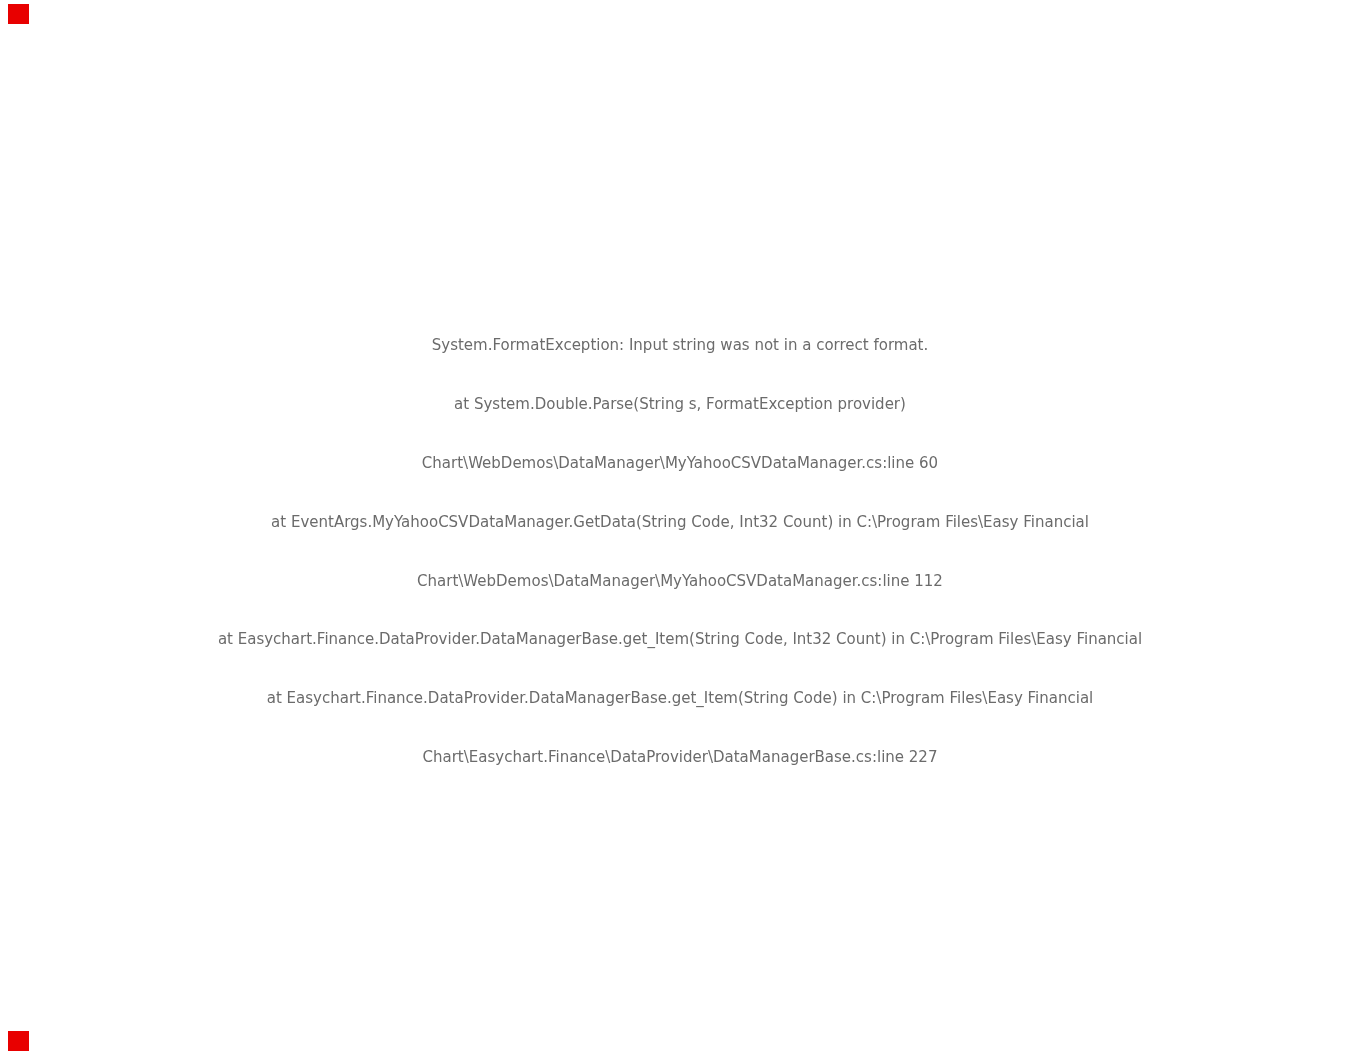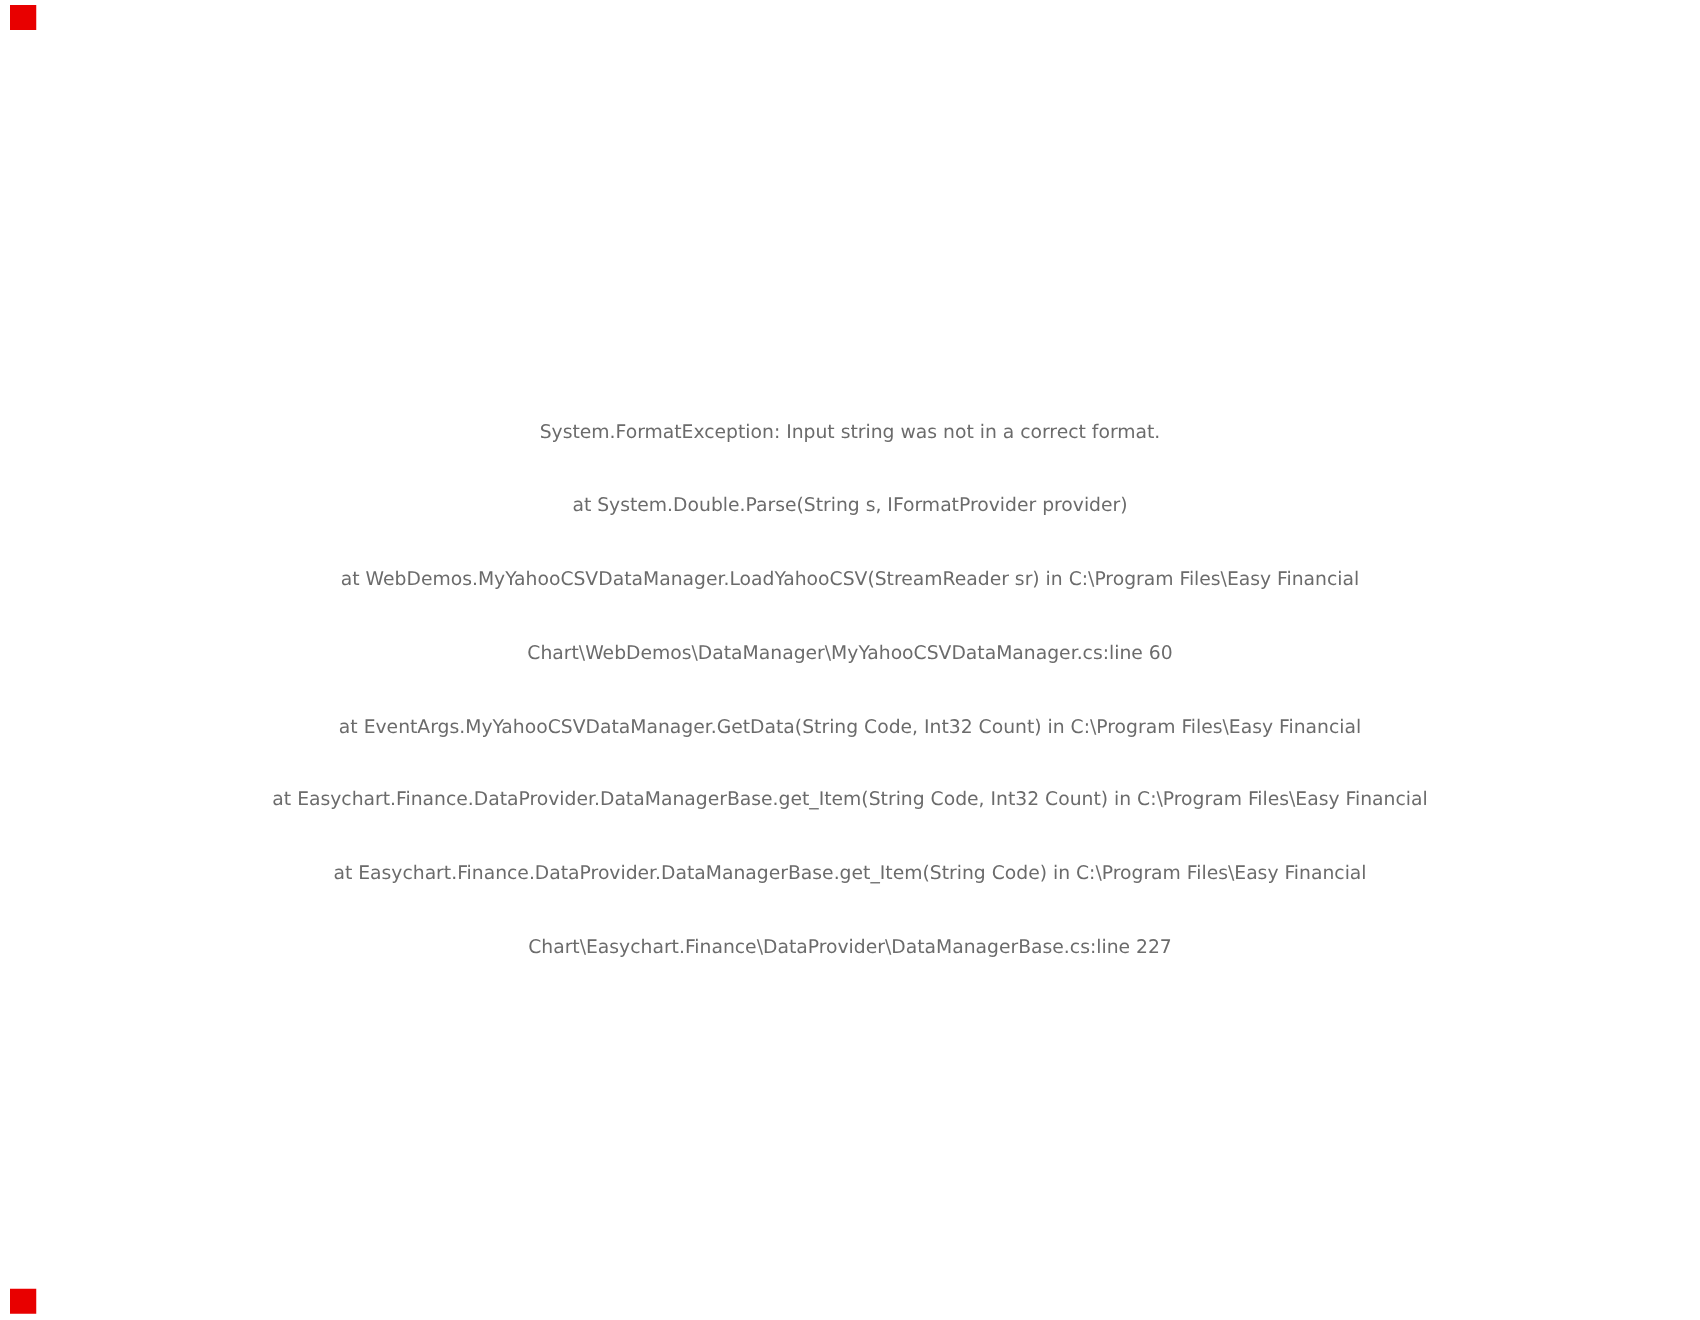--- a/index.html
+++ b/index.html
@@ -41,23 +41,23 @@
   .marker-bottom { top: 1031px; }
 </style>
 </head>
 <body>
 
 <div class="marker marker-top"></div>
 
 <div class="trace-wrap">
   <div class="trace">
     <div>System.FormatException: Input string was not in a correct format.</div>
-    <div>at System.Double.Parse(String s, IFormatProvider provider)</div>
-    <div>at WebDemos.MyYahooCSVDataManager.LoadYahooCSV(StreamReader sr) in C:\Program Files\Easy Financial</div>
+    <div>at System.Double.Parse(String s, FormatException provider)</div>
     <div>Chart\WebDemos\DataManager\MyYahooCSVDataManager.cs:line 60</div>
     <div>at EventArgs.MyYahooCSVDataManager.GetData(String Code, Int32 Count) in C:\Program Files\Easy Financial</div>
+    <div>Chart\WebDemos\DataManager\MyYahooCSVDataManager.cs:line 112</div>
     <div>at Easychart.Finance.DataProvider.DataManagerBase.get_Item(String Code, Int32 Count) in C:\Program Files\Easy Financial</div>
     <div>at Easychart.Finance.DataProvider.DataManagerBase.get_Item(String Code) in C:\Program Files\Easy Financial</div>
     <div>Chart\Easychart.Finance\DataProvider\DataManagerBase.cs:line 227</div>
   </div>
 </div>
 
 <div class="marker marker-bottom"></div>
 
 </body></html>

